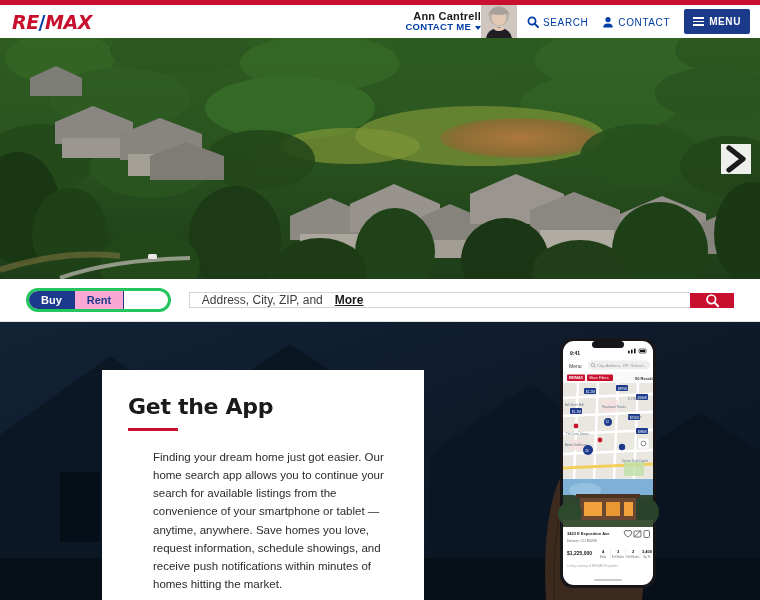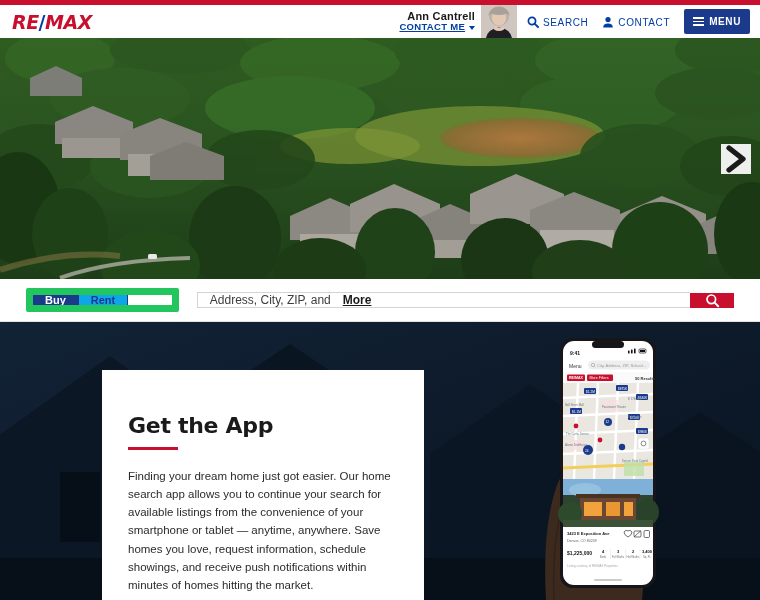--- a/index.html
+++ b/index.html
@@ -36,38 +36,36 @@
     white-space: nowrap;
   }
   .logo .red { color: #c8102e; font-style: italic; }
   .logo .blue { color: #003da5; }
 
   .header-spacer { flex: 1; }
 
   .agent-block {
     text-align: right;
     line-height: 1.15;
-    margin-right: 6px;
   }
   .agent-name {
     font-size: 11px;
     font-weight: bold;
     color: #1a1a1a;
     letter-spacing: 0.2px;
   }
   .agent-contact {
     font-size: 9.5px;
     font-weight: bold;
     color: #003da5;
     letter-spacing: 0.3px;
     display: flex;
     align-items: center;
     justify-content: flex-end;
     gap: 4px;
-    text-decoration: underline;
   }
   .caret-dn {
     width: 0; height: 0;
     border-left: 3px solid transparent;
     border-right: 3px solid transparent;
     border-top: 4px solid #003da5;
     display: inline-block;
   }
 
   .avatar {
@@ -140,31 +138,31 @@
     height: 43px;
     background: #ffffff;
     display: flex;
     align-items: center;
     padding: 0 26px;
     gap: 0;
     border-bottom: 1px solid #e3e3e3;
   }
   .seg {
     display: flex;
-    border: 7px solid #22c55e;
-    border-radius: 2px;
+    border: 3px solid #22c55e;
+    border-radius: 12px;
     overflow: hidden;
     height: 24px;
     flex: 0 0 auto;
   }
   .seg-item {
     font-size: 11px;
     font-weight: bold;
     color: #1b3a8c;
-    background: #0ea5e9;
+    background: #f9a8d4;
     padding: 0 12px;
     display: flex;
     align-items: center;
     border-right: 1px solid #1b3a8c;
   }
   .seg-item:last-child { border-right: none; margin-top: 28px; }
   .seg-item.active {
     background: #1b3a8c;
     color: #ffffff;
   }
@@ -221,33 +219,33 @@
     background: #ffffff;
     padding: 24px 26px 22px 26px;
     z-index: 5;
   }
   .app-title {
     font-size: 22px;
     font-weight: bold;
     color: #1a1a1a;
     letter-spacing: -0.3px;
     font-family: "DejaVu Sans", sans-serif;
-    margin-top: 19px;
   }
   .title-rule {
     width: 50px;
     height: 3px;
     background: #c8102e;
     margin-top: 9px;
     margin-bottom: 17px;
   }
   .app-body {
     font-size: 11.5px;
     line-height: 1.58;
     color: #2b2b2b;
+    margin-left: 25px;
   }
   .learn-more {
     display: inline-block;
     margin-top: 11px;
     font-size: 14px;
     color: #1b4fd8;
   }
 
   
   .phone-wrap {

